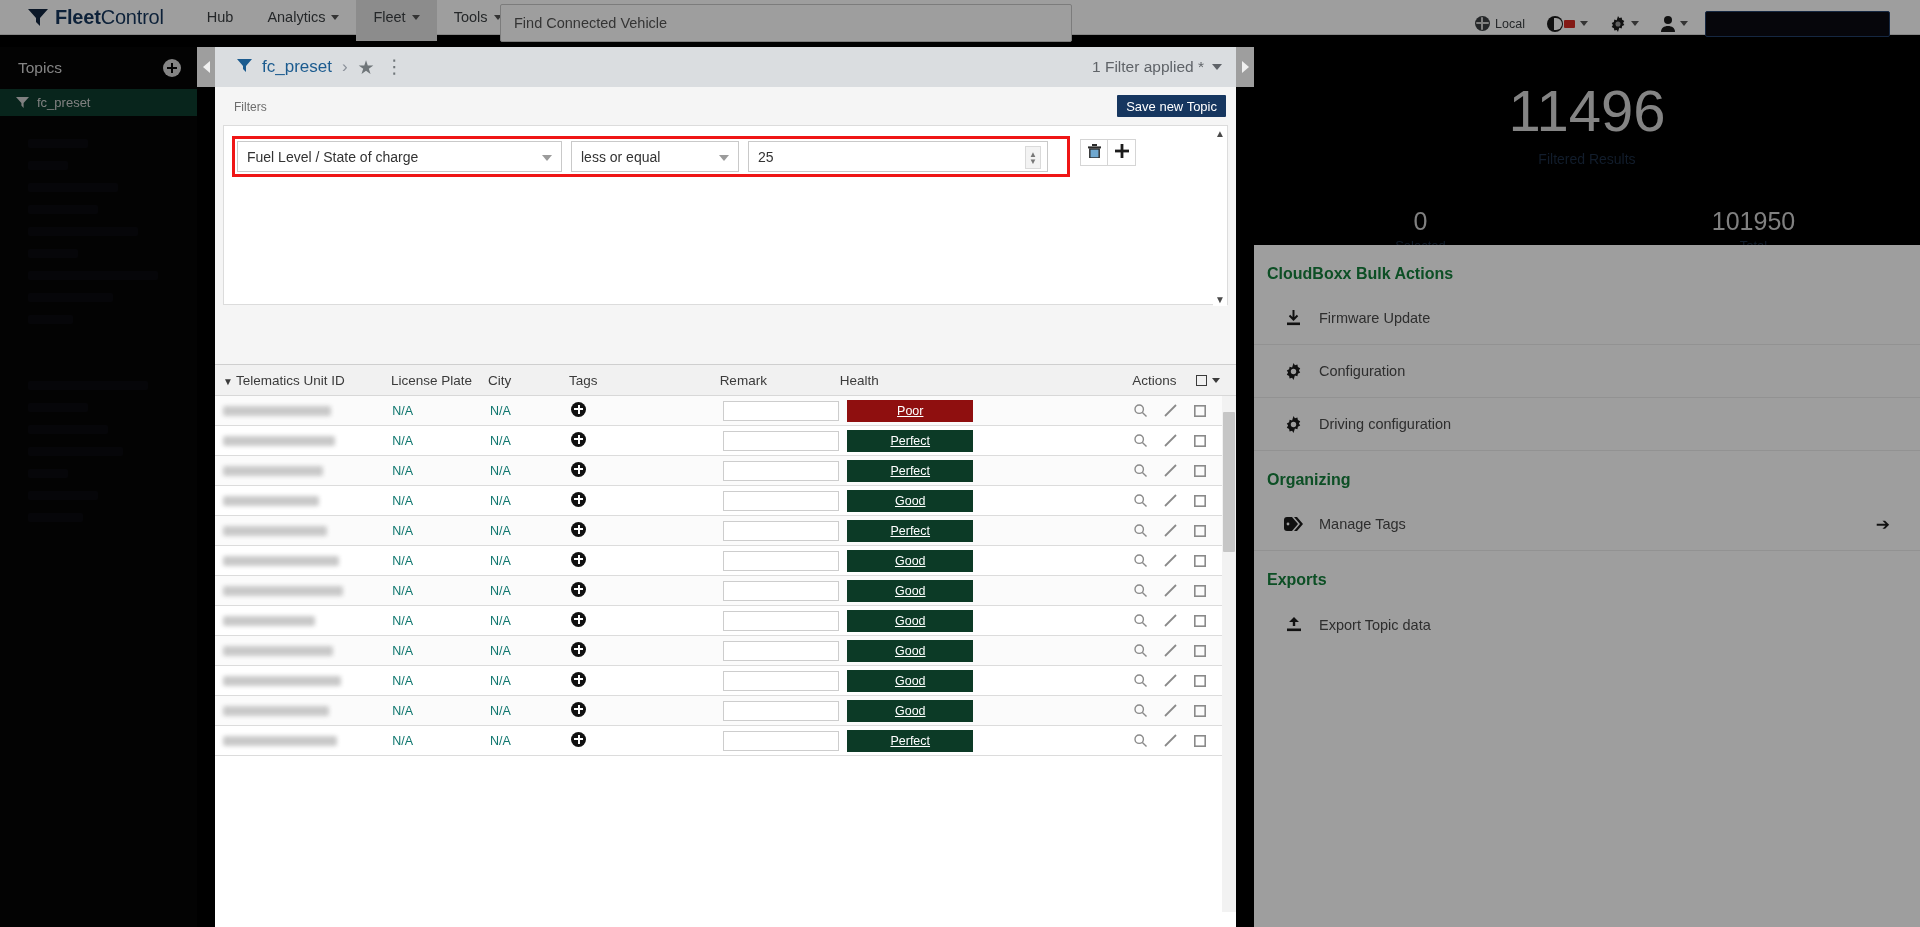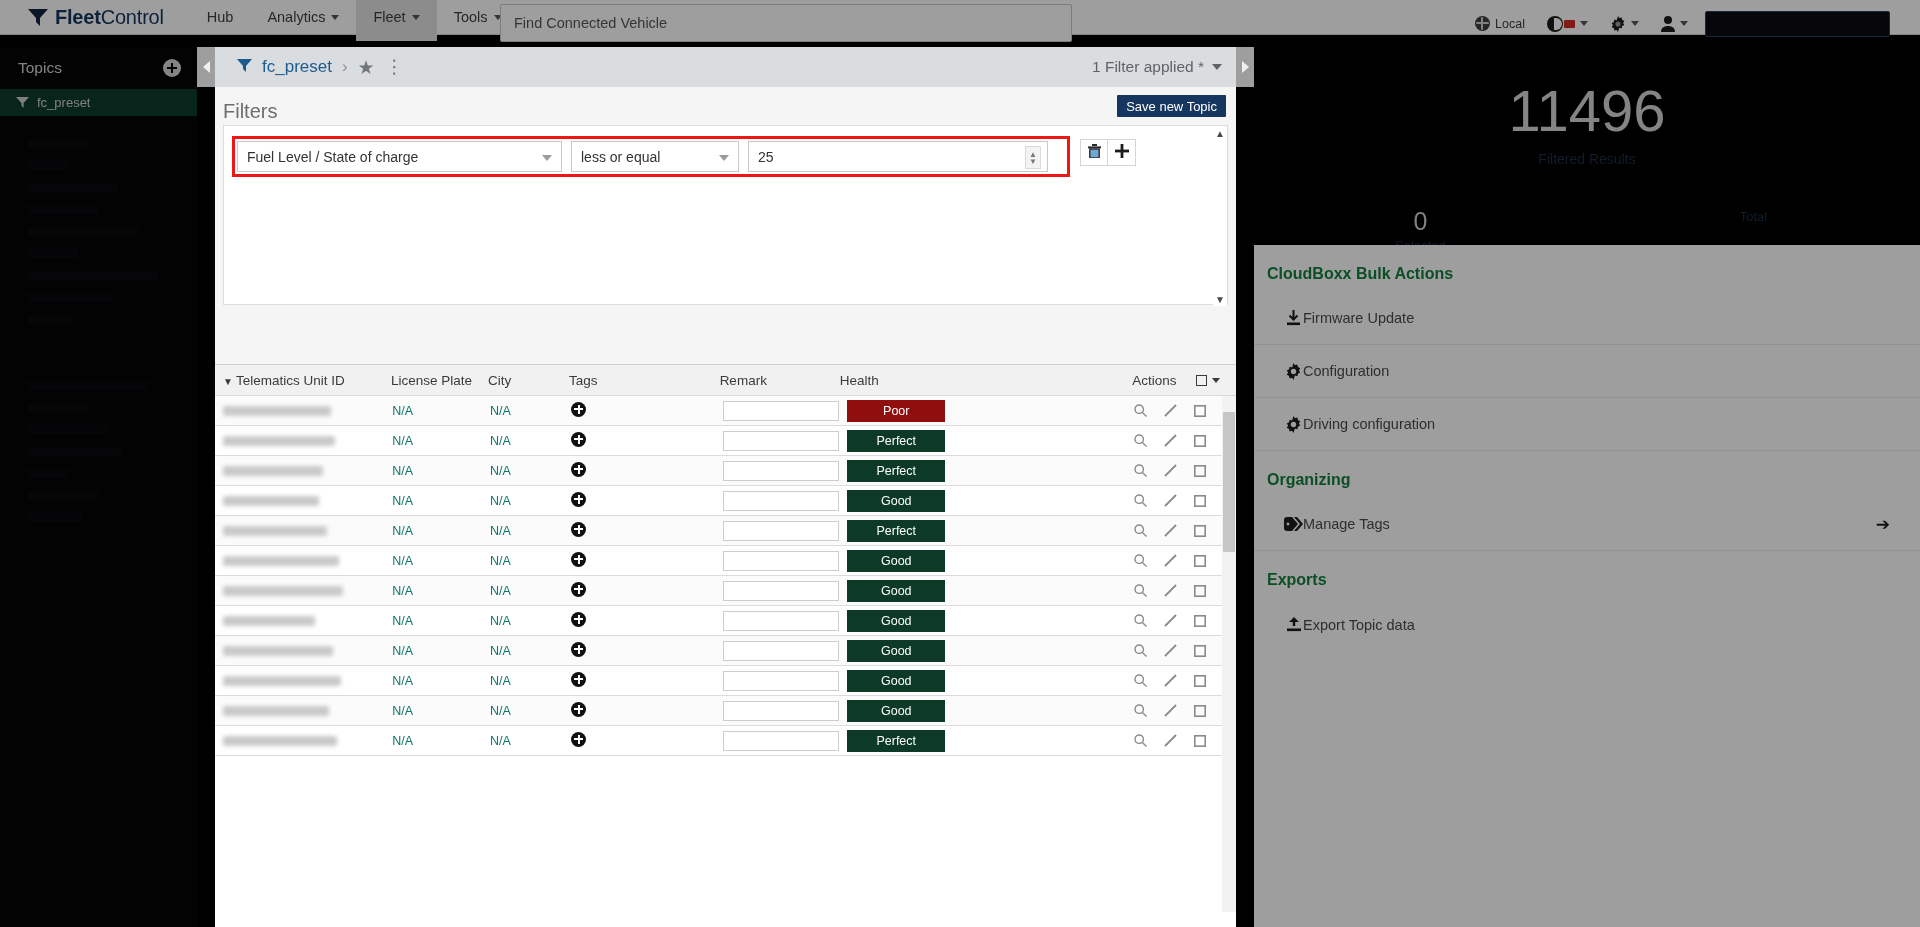--- a/index.html
+++ b/index.html
@@ -103,21 +103,21 @@
   .crumb-chev { color:#8a9099; font-size:17px; }
   .star { color:#6f7579; font-size:19px; cursor:pointer; }
   .kebab { color:#6f7579; font-size:19px; cursor:pointer; letter-spacing:0; line-height:10px;}
   .filter-applied { margin-left:auto; color:#5f6368; font-size:15.5px; display:flex;align-items:center;gap:8px;cursor:pointer;}
   .chev-d { width:0;height:0;border-left:5px solid transparent;border-right:5px solid transparent;border-top:6px solid #5f6368;}
 
   .panel {
     position:absolute; left:18px; top:40px; width:1021px; height:278px; background:#f5f5f5;
     border-bottom:1px solid #cfcfcf;
   }
-  .panel-title { position:absolute; left:8px; top:13px; font-size:20px; color:#6d6d6d; }
+  .panel-title { position:absolute; left:19px; top:13px; font-size:12px; color:#6d6d6d; }
   .savebtn {
     position:absolute; right:10px; top:8px; height:22px; padding:0 9px; background:#16365f; color:#fff;
     font-size:13px; border:none; cursor:pointer; font-family:"Liberation Sans", sans-serif; border-radius:1px;
   }
   .filterbox {
     position:absolute; left:8px; top:38px; width:1005px; height:180px;
     background:#fff; border:1px solid #dcdcdc;
   }
   .scrollcol { position:absolute; right:0; top:0; width:14px; height:180px; background:#fff; }
   .sc-arrow { width:14px;height:14px; display:flex;align-items:center;justify-content:center; color:#4a4a4a; font-size:10px;}
@@ -178,21 +178,21 @@
   }
   .cellpad{ padding-left:8px; }
   .na { color:#0f766e; font-size:12.5px; }
   .tagplus {
     width:15px;height:15px;border-radius:50%;background:#111;position:relative;display:inline-block;cursor:pointer;
   }
   .tagplus:before{content:"";position:absolute;left:6.5px;top:3px;width:2px;height:9px;background:#fff;}
   .tagplus:after{content:"";position:absolute;left:3px;top:6.5px;width:9px;height:2px;background:#fff;}
   .remarkbox { width:116px;height:20px;border:1px solid #cdcdcd;background:#fff; }
   .hbadge {
-    width:98px;height:22px;display:flex;align-items:center;justify-content:center;color:#fff;font-size:12.5px;
+    width:126px;height:22px;display:flex;align-items:center;justify-content:center;color:#fff;font-size:12.5px;text-decoration:underline;
   }
   .h-poor{ background:#8f0f0f; }
   .h-ok{ background:#0c3a26; }
   .actions { display:flex; align-items:center; gap:17px; margin-left:auto; padding-right:30px; color:#8a8a8a;}
   .act { cursor:pointer; display:flex; align-items:center;}
 
   .vscroll { position:absolute; right:0; top:31px; width:14px; height:516px; background:#f2f2f2; }
   .vthumb { position:absolute; top:16px; left:1px; width:12px; height:140px; background:#c6c6c6; border-radius:1px;}
 
   
@@ -203,21 +203,21 @@
   .bignum { position:absolute; left:0; right:0; top:30px; text-align:center; font-size:58px; color:#d6d6d6; font-weight:300;}
   .biglbl { position:absolute; left:0; right:0; top:104px; text-align:center; font-size:14px; color:#1d2f47; }
   .s2 { position:absolute; left:0; top:160px; width:50%; text-align:center; }
   .s3 { position:absolute; right:0; top:160px; width:50%; text-align:center; }
   .s-num { font-size:25px; color:#cfcfcf; }
   .s-lbl { font-size:13px; color:#1d2f47; margin-top:2px;}
 
   .rp-body { position:absolute; left:0; top:198px; width:666px; bottom:0; background:#fff; }
   .rp-sect { font-size:16px; color:#15803d; font-weight:bold; padding:20px 0 9px 13px; }
   .rp-item {
-    height:53px; display:flex; align-items:center; padding-left:30px; font-size:14.5px; color:#4b4b4b;
+    height:53px; display:flex; align-items:center; gap:16px; padding-left:30px; font-size:14.5px; color:#4b4b4b;
     border-bottom:1px solid #ececec; cursor:pointer; position:relative;
   }
   .rp-item .arr { position:absolute; right:30px; font-size:17px; color:#1c1c1c; }
   .rp-icon { width:19px; display:flex; justify-content:center; color:#1c1c1c; }
 </style>
 </head>
 <body>
 
 <div class="leftbar">
   <div class="topics-head">
@@ -256,20 +256,21 @@
 
 <div class="rightpane">
   <div class="stats">
     <div class="bignum">11496</div>
     <div class="biglbl">Filtered Results</div>
     <div class="s2">
       <div class="s-num">0</div>
       <div class="s-lbl">Selected</div>
     </div>
     <div class="s3">
+      <div class="s-num">101950</div>
       <div class="s-lbl">Total</div>
     </div>
   </div>
   <div class="rp-body">
 
     <div class="rp-sect">CloudBoxx Bulk Actions</div>
     <div class="rp-item">
       <span class="rp-icon">
         <svg width="15" height="16" viewBox="0 0 15 16">
             <path d="M7.5 0v8M3.5 5.5L7.5 9.5 11.5 5.5" stroke="#1c1c1c" stroke-width="2" fill="none"></path>

